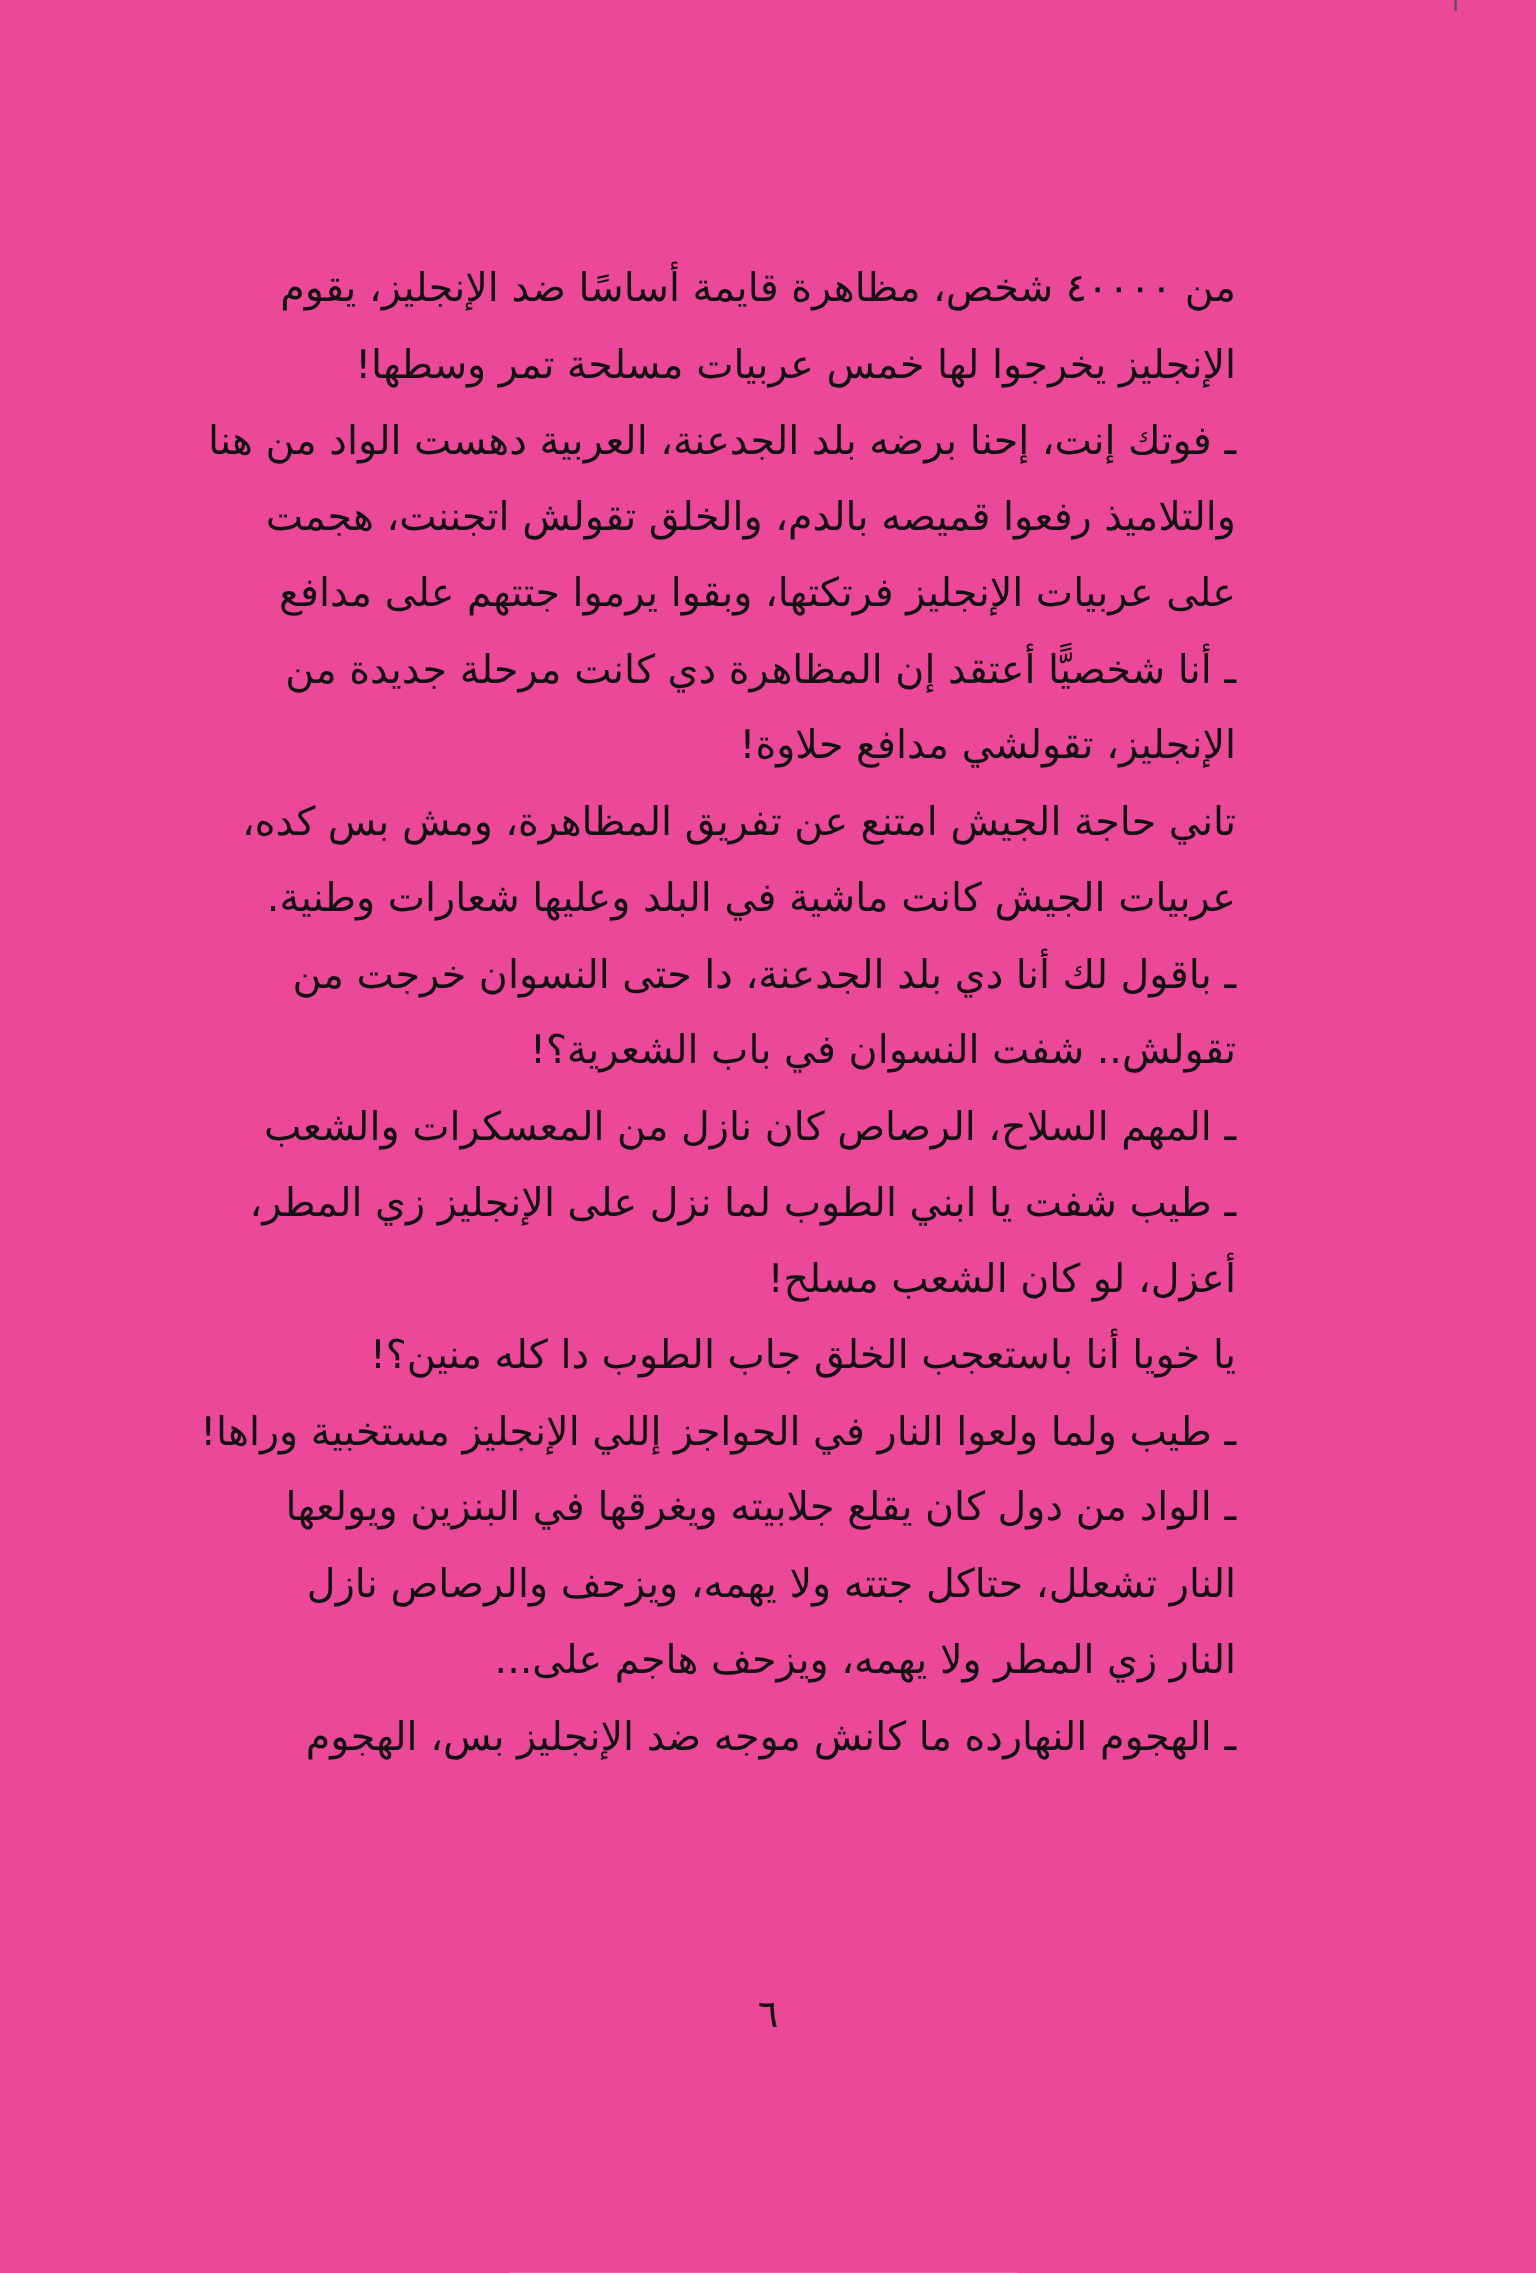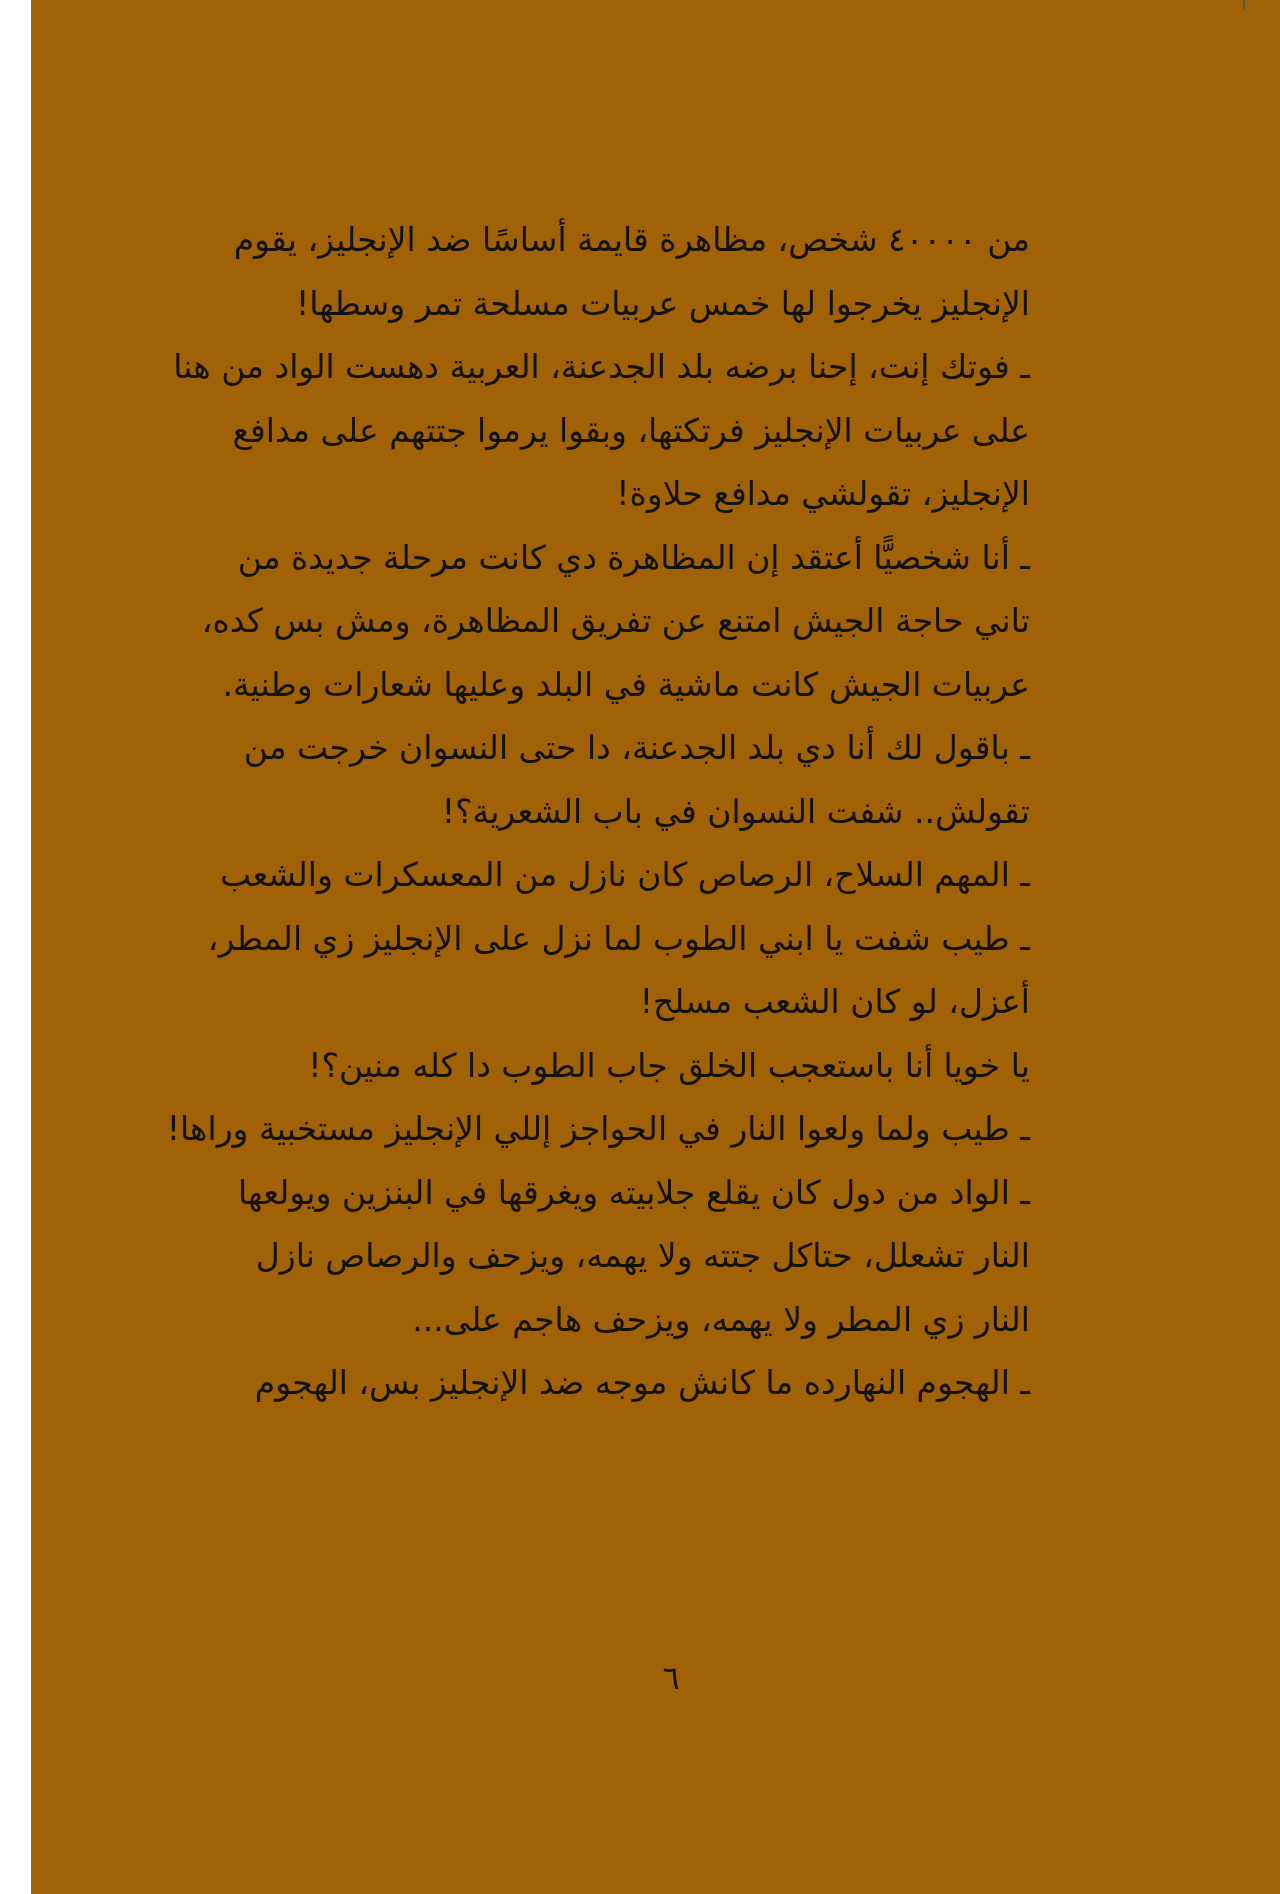--- a/index.html
+++ b/index.html
@@ -10,22 +10,21 @@
     width: 1280px;
     height: 1894px;
     background: #ffffff;
     position: relative;
     font-family: "DejaVu Sans", sans-serif;
     overflow: hidden;
   }
   .page {
     position: absolute;
     inset: 0;
-    background: #a16207;
-    margin-left: 31px;
+    background: #ec4899;
   }
   .text-block {
     position: absolute;
     top: 208px;
     right: 250px;
     width: 815px;
     direction: rtl;
     text-align: right;
     color: #121212;
     font-size: 33px;
@@ -61,23 +60,24 @@
 <body>
 
 <div class="page">
 
   <div class="edge-tick"></div>
 
   <div class="text-block">
     <div class="text-line">من ٤٠٠٠٠ شخص، مظاهرة قايمة أساسًا ضد الإنجليز، يقوم</div>
     <div class="text-line">الإنجليز يخرجوا لها خمس عربيات مسلحة تمر وسطها!</div>
     <div class="text-line">ـ فوتك إنت، إحنا برضه بلد الجدعنة، العربية دهست الواد من هنا</div>
+    <div class="text-line">والتلاميذ رفعوا قميصه بالدم، والخلق تقولش اتجننت، هجمت</div>
     <div class="text-line">على عربيات الإنجليز فرتكتها، وبقوا يرموا جتتهم على مدافع</div>
+    <div class="text-line">ـ أنا شخصيًّا أعتقد إن المظاهرة دي كانت مرحلة جديدة من</div>
     <div class="text-line">الإنجليز، تقولشي مدافع حلاوة!</div>
-    <div class="text-line">ـ أنا شخصيًّا أعتقد إن المظاهرة دي كانت مرحلة جديدة من</div>
     <div class="text-line">تاني حاجة الجيش امتنع عن تفريق المظاهرة، ومش بس كده،</div>
     <div class="text-line">عربيات الجيش كانت ماشية في البلد وعليها شعارات وطنية.</div>
     <div class="text-line">ـ باقول لك أنا دي بلد الجدعنة، دا حتى النسوان خرجت من</div>
     <div class="text-line">تقولش.. شفت النسوان في باب الشعرية؟!</div>
     <div class="text-line">ـ المهم السلاح، الرصاص كان نازل من المعسكرات والشعب</div>
     <div class="text-line">ـ طيب شفت يا ابني الطوب لما نزل على الإنجليز زي المطر،</div>
     <div class="text-line">أعزل، لو كان الشعب مسلح!</div>
     <div class="text-line">يا خويا أنا باستعجب الخلق جاب الطوب دا كله منين؟!</div>
     <div class="text-line">ـ طيب ولما ولعوا النار في الحواجز إللي الإنجليز مستخبية وراها!</div>
     <div class="text-line">ـ الواد من دول كان يقلع جلابيته ويغرقها في البنزين ويولعها</div>

